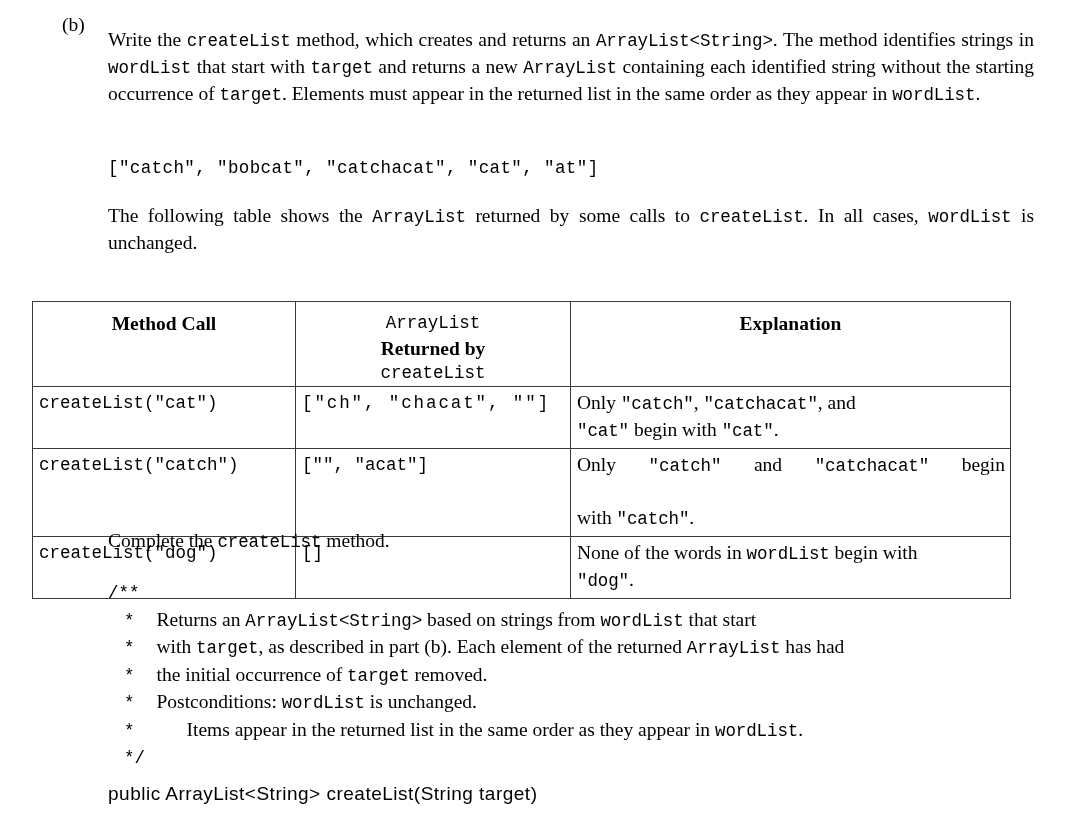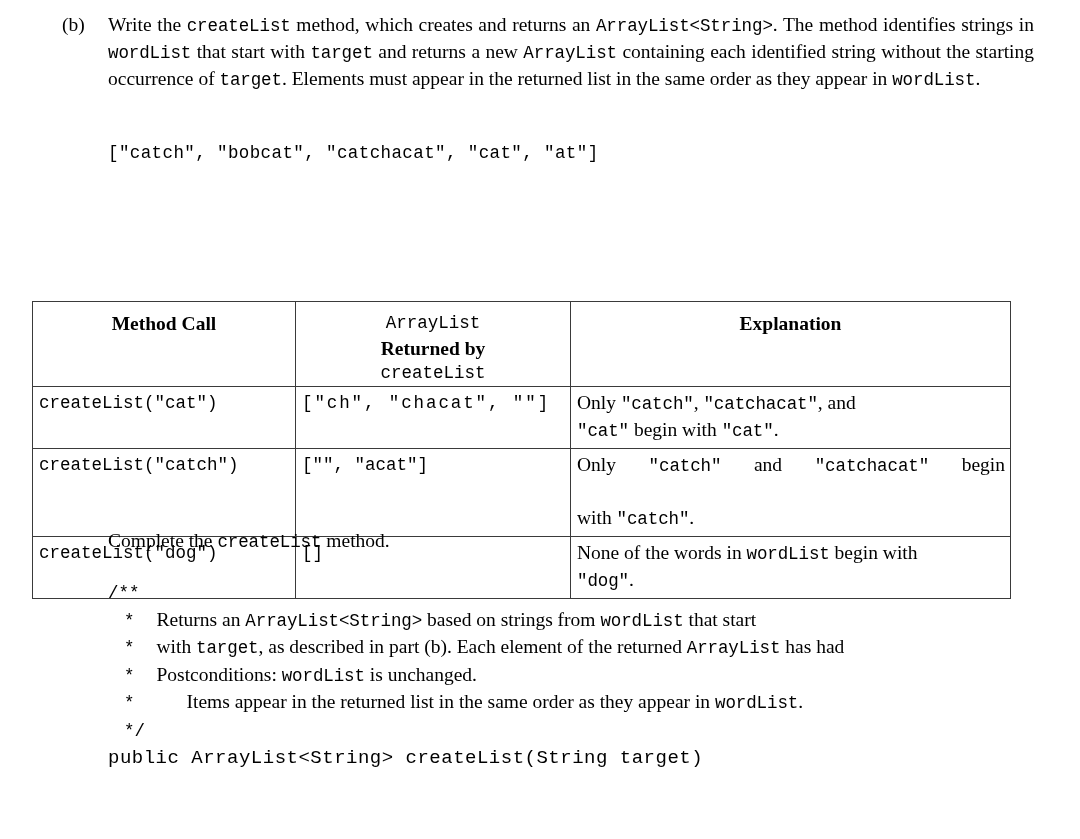--- a/index.html
+++ b/index.html
@@ -46,20 +46,21 @@
     width: 40px;
     font-size: 19.5px;
     line-height: 26px;
   }
   .part-body {
     margin-left: 46px;
     font-size: 19.5px;
     line-height: 26px;
     text-align: justify;
     text-justify: inter-word;
+    margin-top: 15px;
   }
   .part-body p {
     margin: 0;
   }
   .para-gap  { height: 25px; }
   .para-gap-sm { height: 22px; }
 
   .code-list {
     font-family: "Liberation Mono", "DejaVu Sans Mono", monospace;
     font-size: 17.5px;
@@ -159,22 +160,22 @@
   }
   .star {
     font-family: "Liberation Mono", "DejaVu Sans Mono", monospace;
     font-size: 17.5px;
   }
   .jd-open { padding-left: 0px; }
   .jd-star { padding-left: 16px; }
   .jd-text { padding-left: 22px; margin-top: 20px; }
   .jd-text2 { padding-left: 52px; }
   .sig {
-    margin-top: 0;
-    font-family: Liberation Mono, monospace;
+    margin-top: 8px;
+    font-family: Liberation Sans, sans-serif;
     font-size: 19px;
     letter-spacing: 0.5px;
     line-height: 28px;
     white-space: nowrap;
   }
 </style>
 </head>
 <body>
 
 <div class="page">
@@ -189,20 +190,21 @@
 
       <div class="para-gap"></div>
 
 
       <div class="para-gap-sm"></div>
 
       <p class="code-list">["catch", "bobcat", "catchacat", "cat", "at"]</p>
 
       <div class="para-gap-sm"></div>
 
+      <p><span>The following table shows the </span><span class="mono-inline">ArrayList</span><span> returned by some calls to </span><span class="mono-inline">createList</span><span>. In all cases, </span><span class="mono-inline">wordList</span><span> is unchanged.</span></p>
 
     </div>
   </div>
 
   <div class="tbl-wrap">
     <table class="spec">
       <colgroup>
         <col class="col-call">
         <col class="col-ret">
         <col class="col-expl">
@@ -284,20 +286,21 @@
     <div class="complete-line"><span>Complete the </span><span class="mono-inline">createList</span><span> method.</span></div>
 
     <div class="jdoc">
 
       <div class="jdoc-line jd-open"><span class="star">/**</span></div>
 
       <div class="jdoc-line"><span class="star jd-star">*</span><span class="jd-text"><span>Returns an </span><span class="mono-inline">ArrayList&lt;String&gt;</span><span> based on strings from </span><span class="mono-inline">wordList</span><span> that start</span></span></div>
 
       <div class="jdoc-line"><span class="star jd-star">*</span><span class="jd-text"><span>with </span><span class="mono-inline">target</span><span>, as described in part (b). Each element of the returned </span><span class="mono-inline">ArrayList</span><span> has had</span></span></div>
 
+      <div class="jdoc-line"><span class="star jd-star">*</span><span class="jd-text"><span>the initial occurrence of </span><span class="mono-inline">target</span><span> removed.</span></span></div>
 
       <div class="jdoc-line"><span class="star jd-star">*</span><span class="jd-text"><span class="bold">Postconditions</span><span>: </span><span class="mono-inline">wordList</span><span> is unchanged.</span></span></div>
 
       <div class="jdoc-line"><span class="star jd-star">*</span><span class="jd-text2"><span>Items appear in the returned list in the same order as they appear in </span><span class="mono-inline">wordList</span><span>.</span></span></div>
 
       <div class="jdoc-line jd-open"><span class="star jd-star">*/</span></div>
 
     </div>
 
     <div class="sig">public ArrayList&lt;String&gt; createList(String target)</div>

